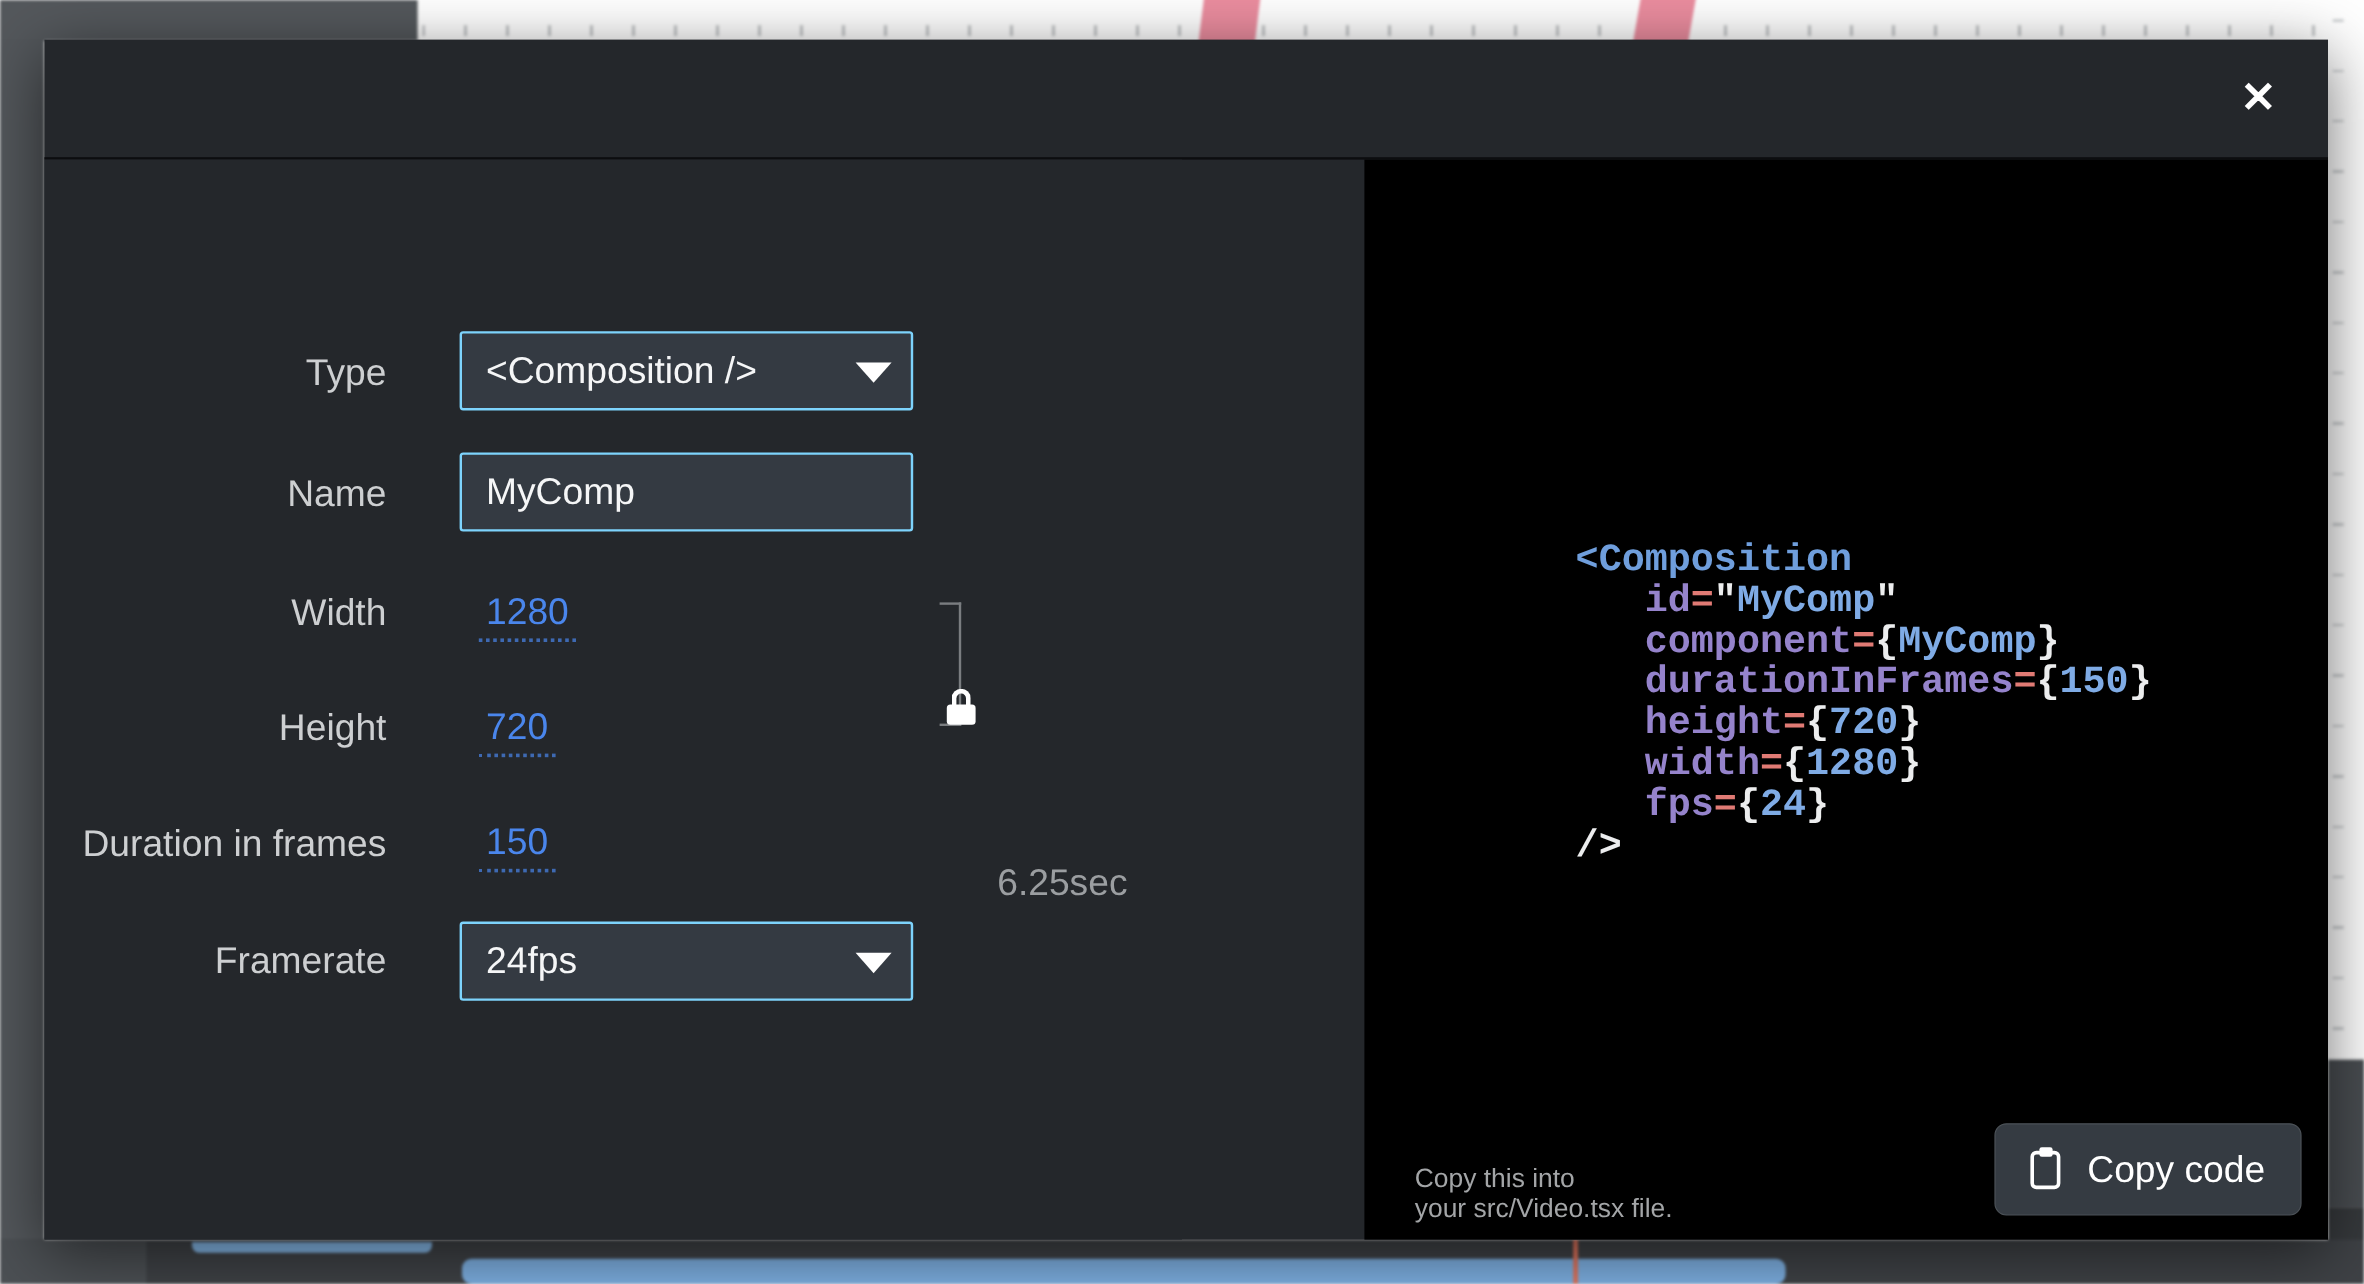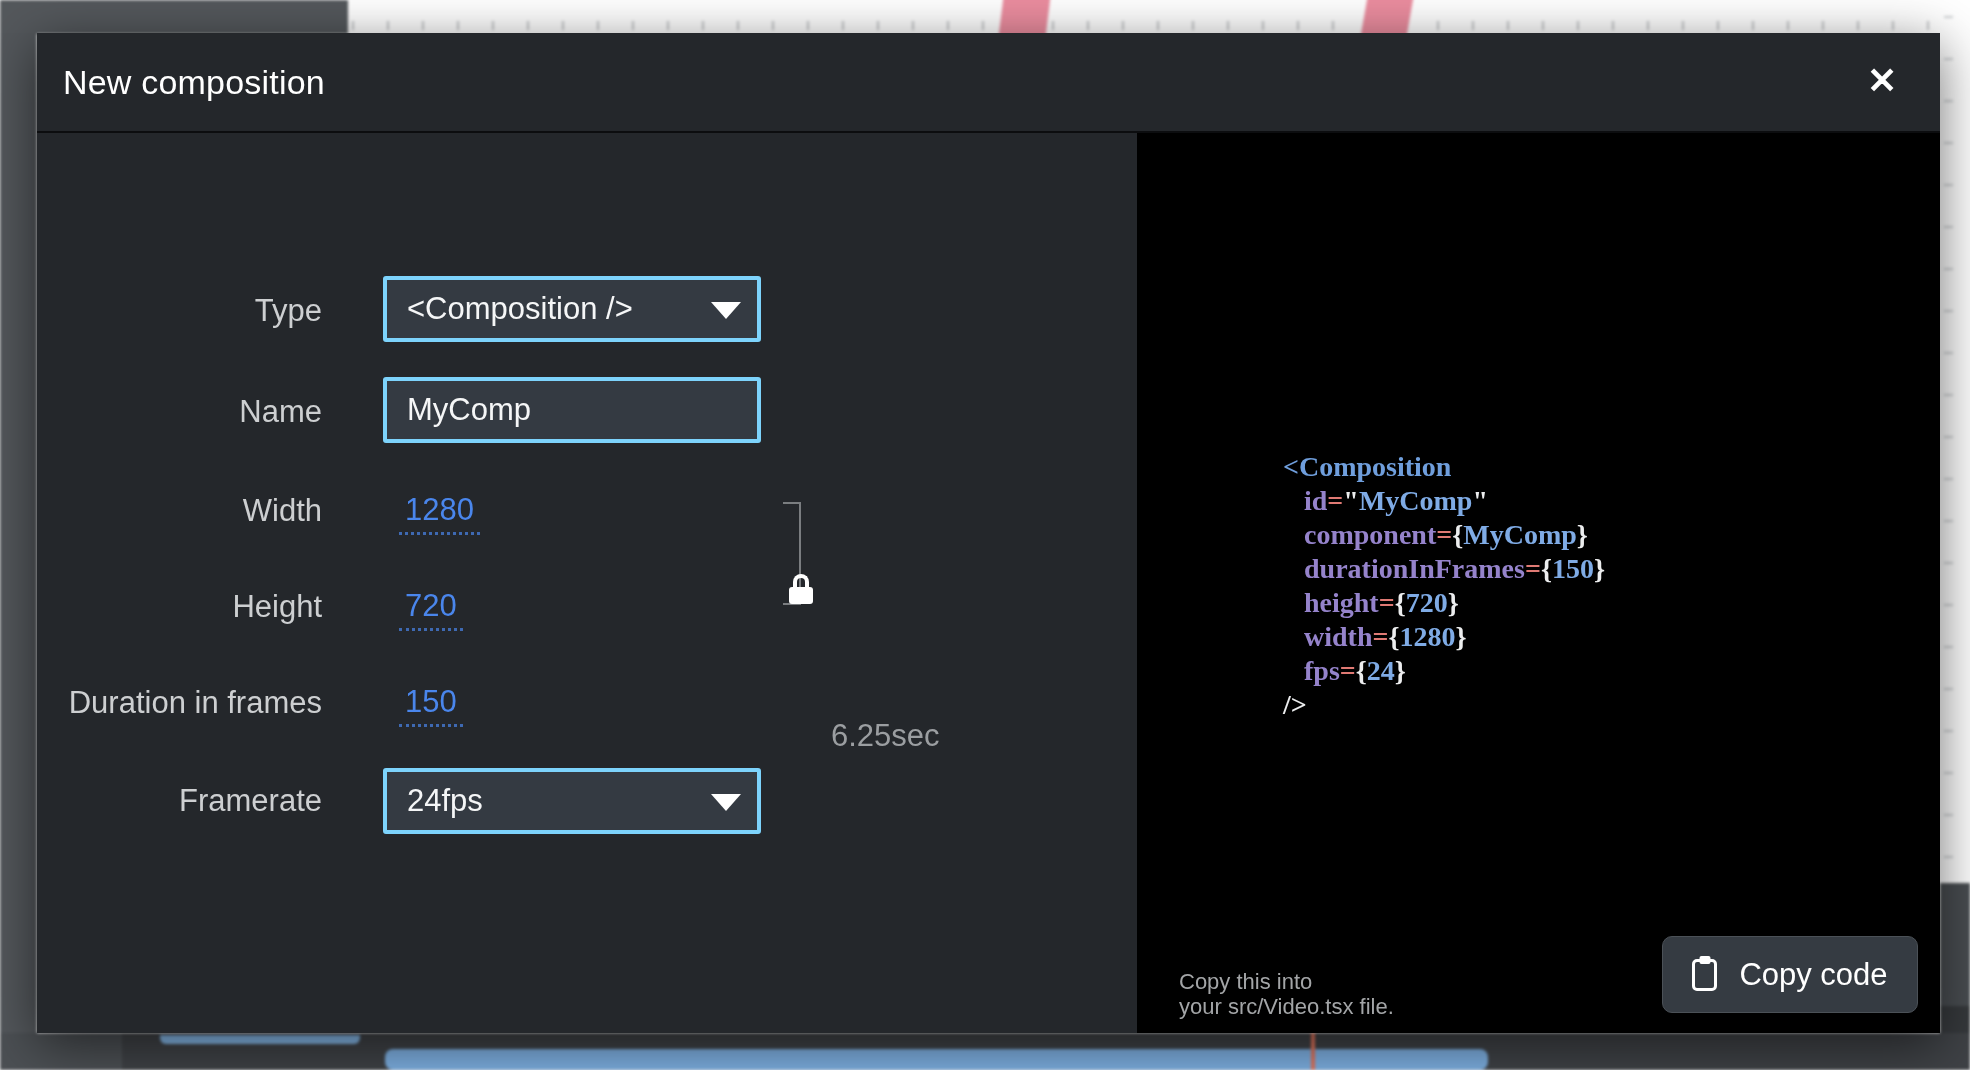--- a/index.html
+++ b/index.html
@@ -37,21 +37,21 @@
                display:flex; align-items:center; justify-content:center;
                color:#ffffff; font-size:36px; font-weight:700; cursor:pointer; }
 
   #form-panel { position:absolute; left:0; top:100px; width:948px; height:900px; background:#24272b; }
   #code-panel { position:absolute; left:1100px; top:100px; width:803px; height:900px; background:#000000; }
 
   
   .row-label { position:absolute; left:0; width:285px; text-align:right;
                color:#cdcfd1; font-size:31px; line-height:40px; }
   .box { position:absolute; left:346px; width:378px; height:66px;
-         background:#343a42; border:4px solid #7dd3fc; border-radius:3px; }
+         background:#343a42; border:2px solid #7dd3fc; border-radius:3px; }
   .select-box { display:flex; align-items:center; padding:0 20px; color:#f5f6f7;
                 font-size:31px; cursor:pointer; }
   .caret { position:absolute; right:16px; top:50%; margin-top:-7px; width:0; height:0;
            border-left:15px solid transparent; border-right:15px solid transparent;
            border-top:17px solid #ffffff; }
   .text-input { padding:0 20px; color:#f5f6f7; font-size:31px;
                 font-family:"Liberation Sans", sans-serif; outline:none; }
   .num-value { position:absolute; left:368px; height:44px; display:inline-block;
                color:#4a86ec; font-size:31px; line-height:38px; cursor:pointer;
                padding:0 6px 4px; margin-left:-6px;
@@ -62,23 +62,23 @@
   #sec-label    { position:absolute; left:746px; top:583px; color:#9b9ea1; font-size:31px; line-height:40px;margin-left:48px; }
 
   
   #lock { position:absolute; left:752px; top:441px; width:24px; height:30px; }
   #lock .shackle { position:absolute; left:4px; top:0; width:16px; height:16px;
                    border:4px solid #fff; border-bottom:none; border-radius:8px 8px 0 0; }
   #lock .body    { position:absolute; left:0; bottom:0; width:24px; height:17px;
                    background:#fff; border-radius:3px; }
 
   
-  #code-pre { position:absolute; left:146px; top:317px;
-              font-family:Liberation Serif, serif;
-              font-size:28px; font-weight:bold; line-height:34px; white-space:pre; }
+  #code-pre { position:absolute; left:176px; top:317px;
+              font-family:Liberation Mono, monospace;
+              font-size:32px; font-weight:bold; line-height:34px; white-space:pre; }
   .c-tag  { color:#6f9edc; }
   .c-attr { color:#9583cb; }
   .c-eq   { color:#e07a74; }
   .c-punc { color:#ecedee; }
   .c-val  { color:#7fabe5; }
   .c-plain{ color:#ecedee; }
 
   #hint { position:absolute; left:42px; top:812px; color:#a3a5a7; font-size:22px; line-height:25px;margin-top:24px; }
 
   #copy-btn { position:absolute; left:525px; top:803px; width:256px; height:77px;
@@ -106,21 +106,20 @@
   <div class="abs bg-bottom"></div>
   <div class="abs bg-bottom-left"></div>
   <div class="abs bg-blue-bar-1"></div>
   <div class="abs bg-blue-bar-2"></div>
   <div class="abs bg-playhead"></div>
 </div>
 
 <div id="modal">
 
   <div id="modal-header">
-    <div id="modal-title">New composition</div>
     <div id="close-btn">✕</div>
   </div>
 
   <div id="form-panel">
 
     <div class="row-label" style="top:158px;">Type</div>
     <div class="box select-box" style="top:143px;">
       <span>&lt;Composition /&gt;</span>
       <span class="caret"></span>
     </div>

